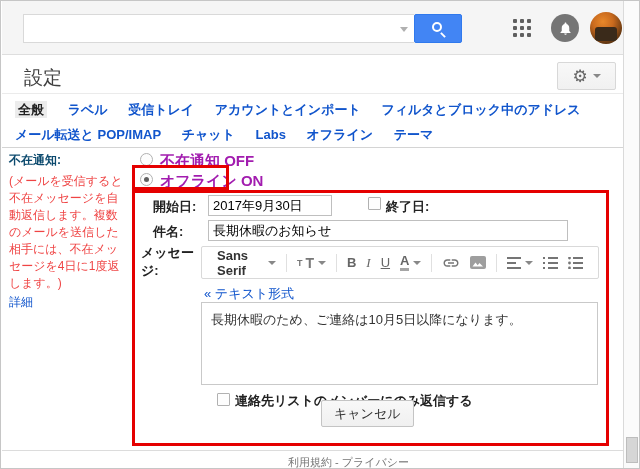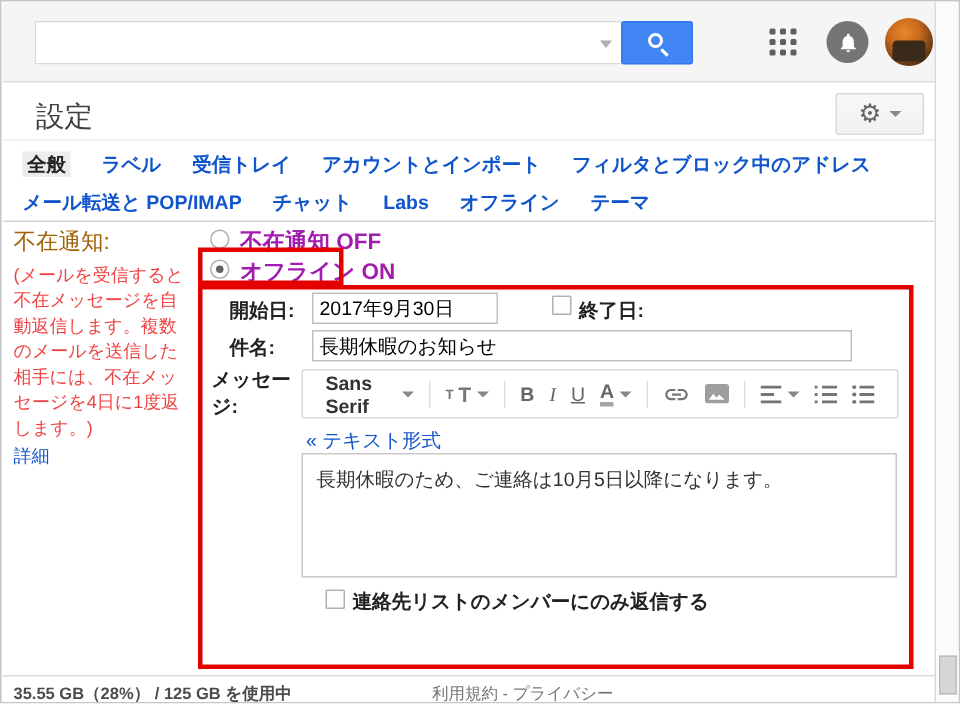--- a/index.html
+++ b/index.html
@@ -51,21 +51,21 @@
   
   .tabs { position:absolute; left:1px; top:94px; width:621px; height:53px;
           border-bottom:1px solid #d4d4d4; background:#fff; font-size:13px; }
   .tab-row { position:absolute; left:13px; white-space:nowrap; }
   .tab-row1 { top:6px; } .tab-row2 { top:31px; }
   .tab { font-weight:bold; color:#1155cc; text-decoration:none; margin-right:17px; cursor:pointer; }
   .tab.active { color:#222; background:#ececec; padding:1px 3px; cursor:default; }
 
   
   .desc-col { position:absolute; left:8px; top:151px; width:121px; }
-  .desc-label { font-size:15px; font-weight:normal; color:#a16207; }
+  .desc-label { font-size:12px; font-weight:bold; color:#0c4a6e; }
   .desc-text { font-size:12px; color:#ef4444; line-height:1.42; margin-top:4px; }
   .link { color:#1155cc; text-decoration:none; cursor:pointer; }
   .details-link { font-size:12px; display:inline-block; margin-top:2px; }
 
   .radio { position:absolute; width:13px; height:13px; border:1px solid #b1b1b1;
            border-radius:50%; background:#fdfdfd; cursor:pointer; }
   .radio.checked::after { content:""; position:absolute; left:3px; top:3px; width:5px;
            height:5px; border-radius:50%; background:#616161; }
   .radio-label { position:absolute; font-size:15px; font-weight:bold; color:#a21caf; cursor:pointer;text-align:center; }
 
@@ -259,22 +259,22 @@
     </span>
   </div>
 
   <a class="link plain-link">« テキスト形式</a>
 
   <textarea class="msg-area" style="">長期休暇のため、ご連絡は10月5日以降になります。</textarea>
 
   <span class="checkbox" style="left:216px; top:392px;"></span>
   <span class="chk-label" style="left:234px; top:391px;">連絡先リストのメンバーにのみ返信する</span>
 
+  <button class="btn" style="left:320px; top:399px;">キャンセル</button>
 
   <div class="section-bottom"></div>
-  <div class="storage">35.55 GB（28%） / 125 GB を使用中</div>
   <div class="terms">利用規約 - プライバシー</div>
 
   <div class="scrollbar">
     <div class="scroll-thumb"></div>
   </div>
 
 </div>
 
 </body></html>

